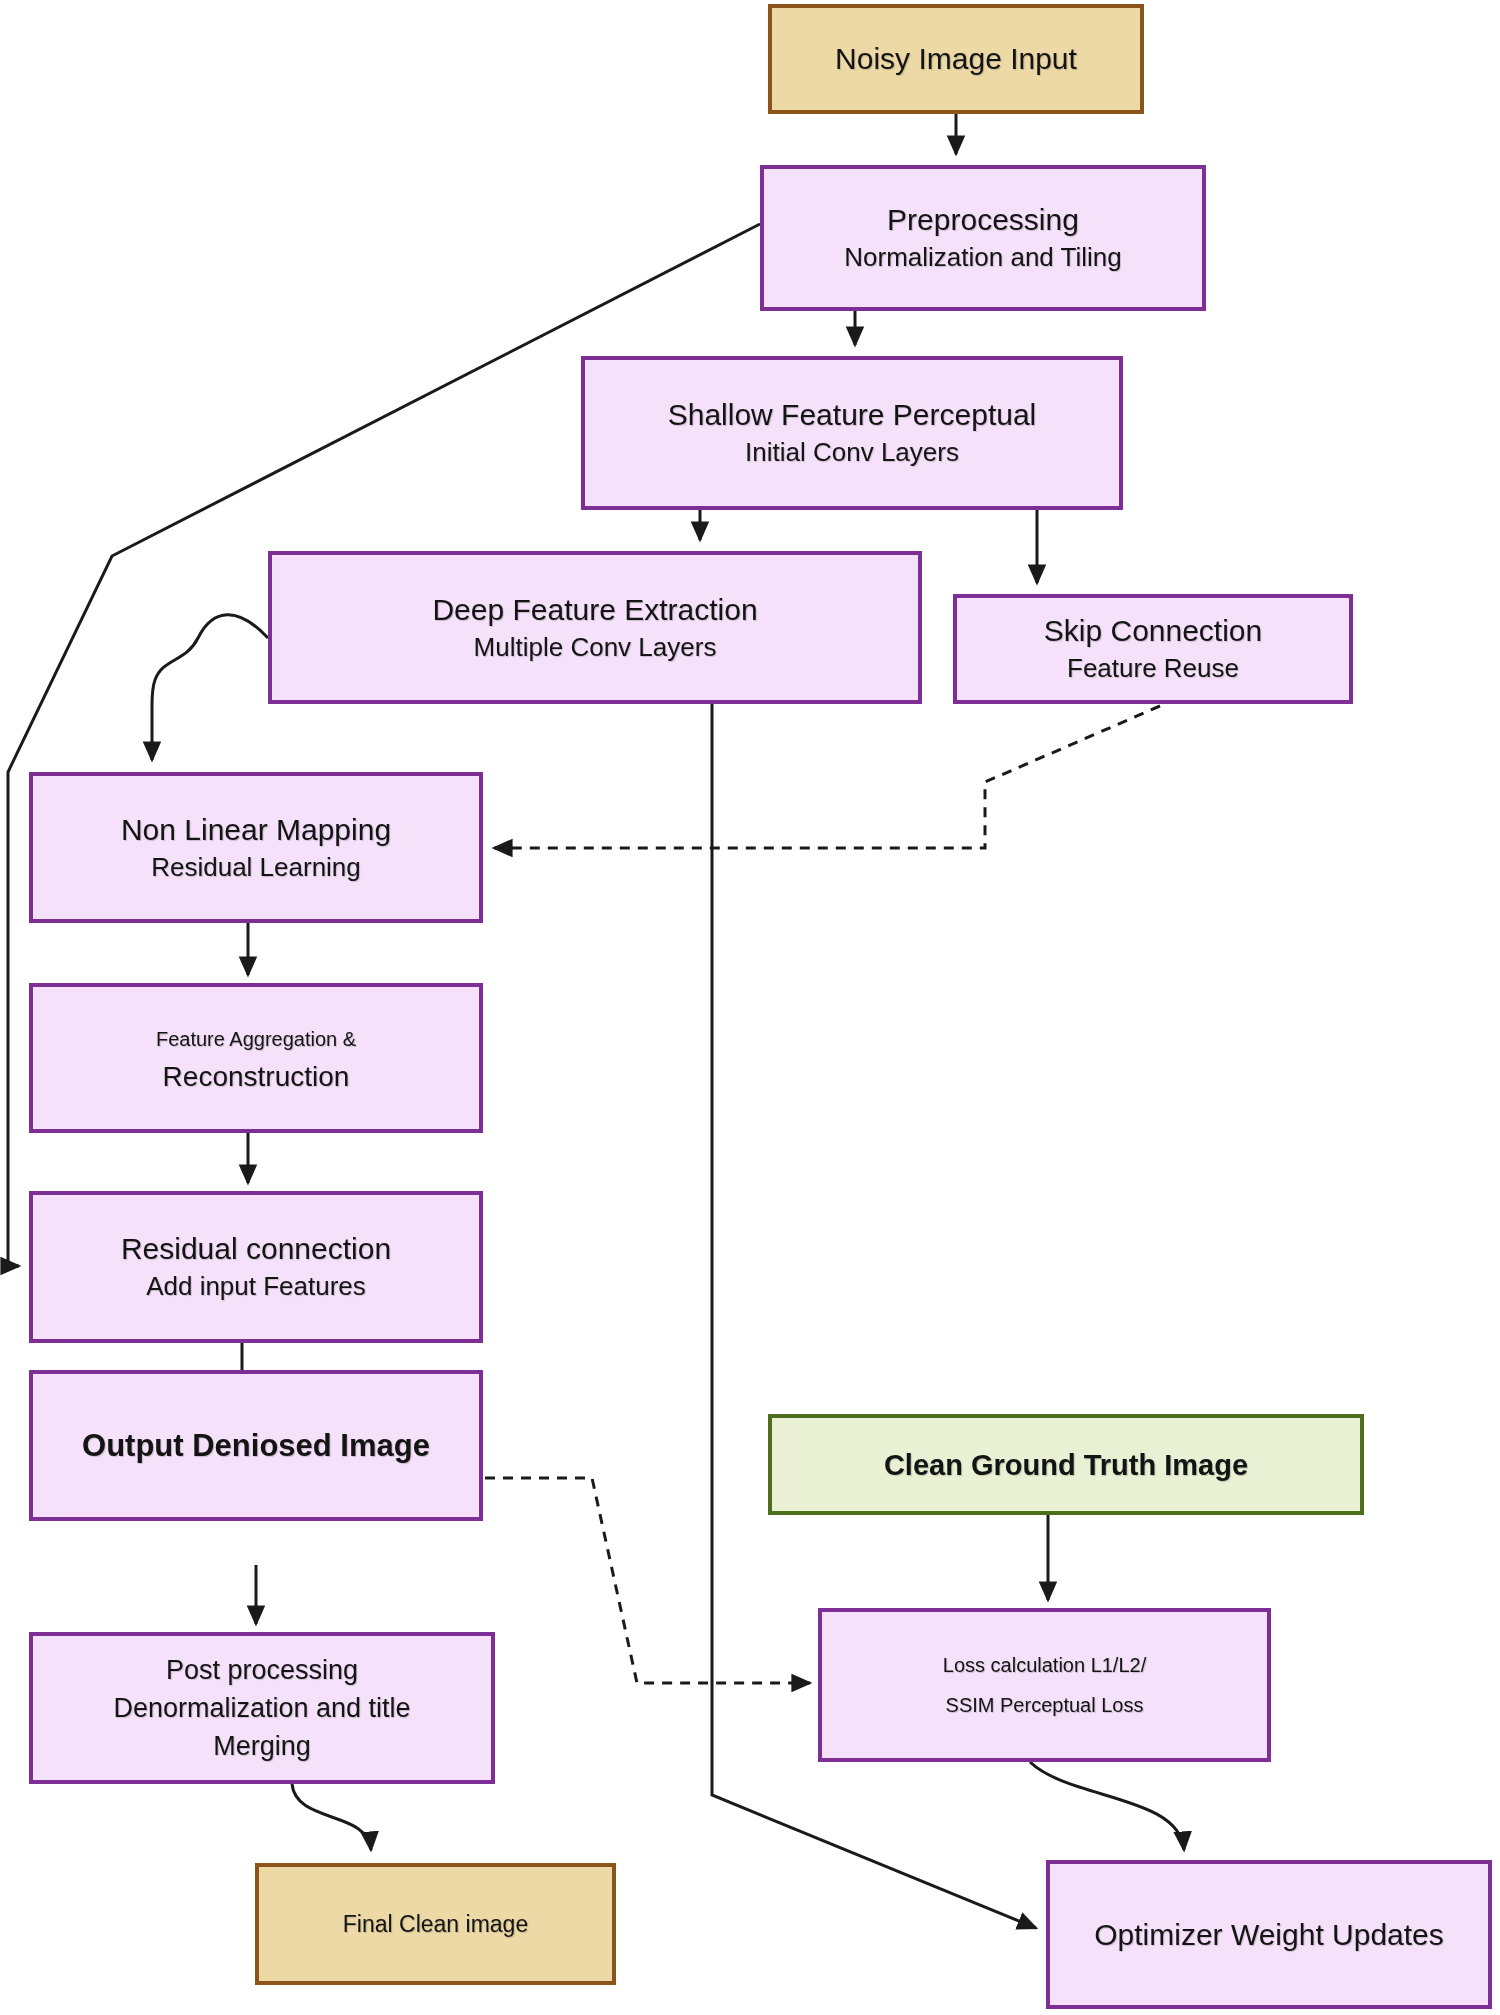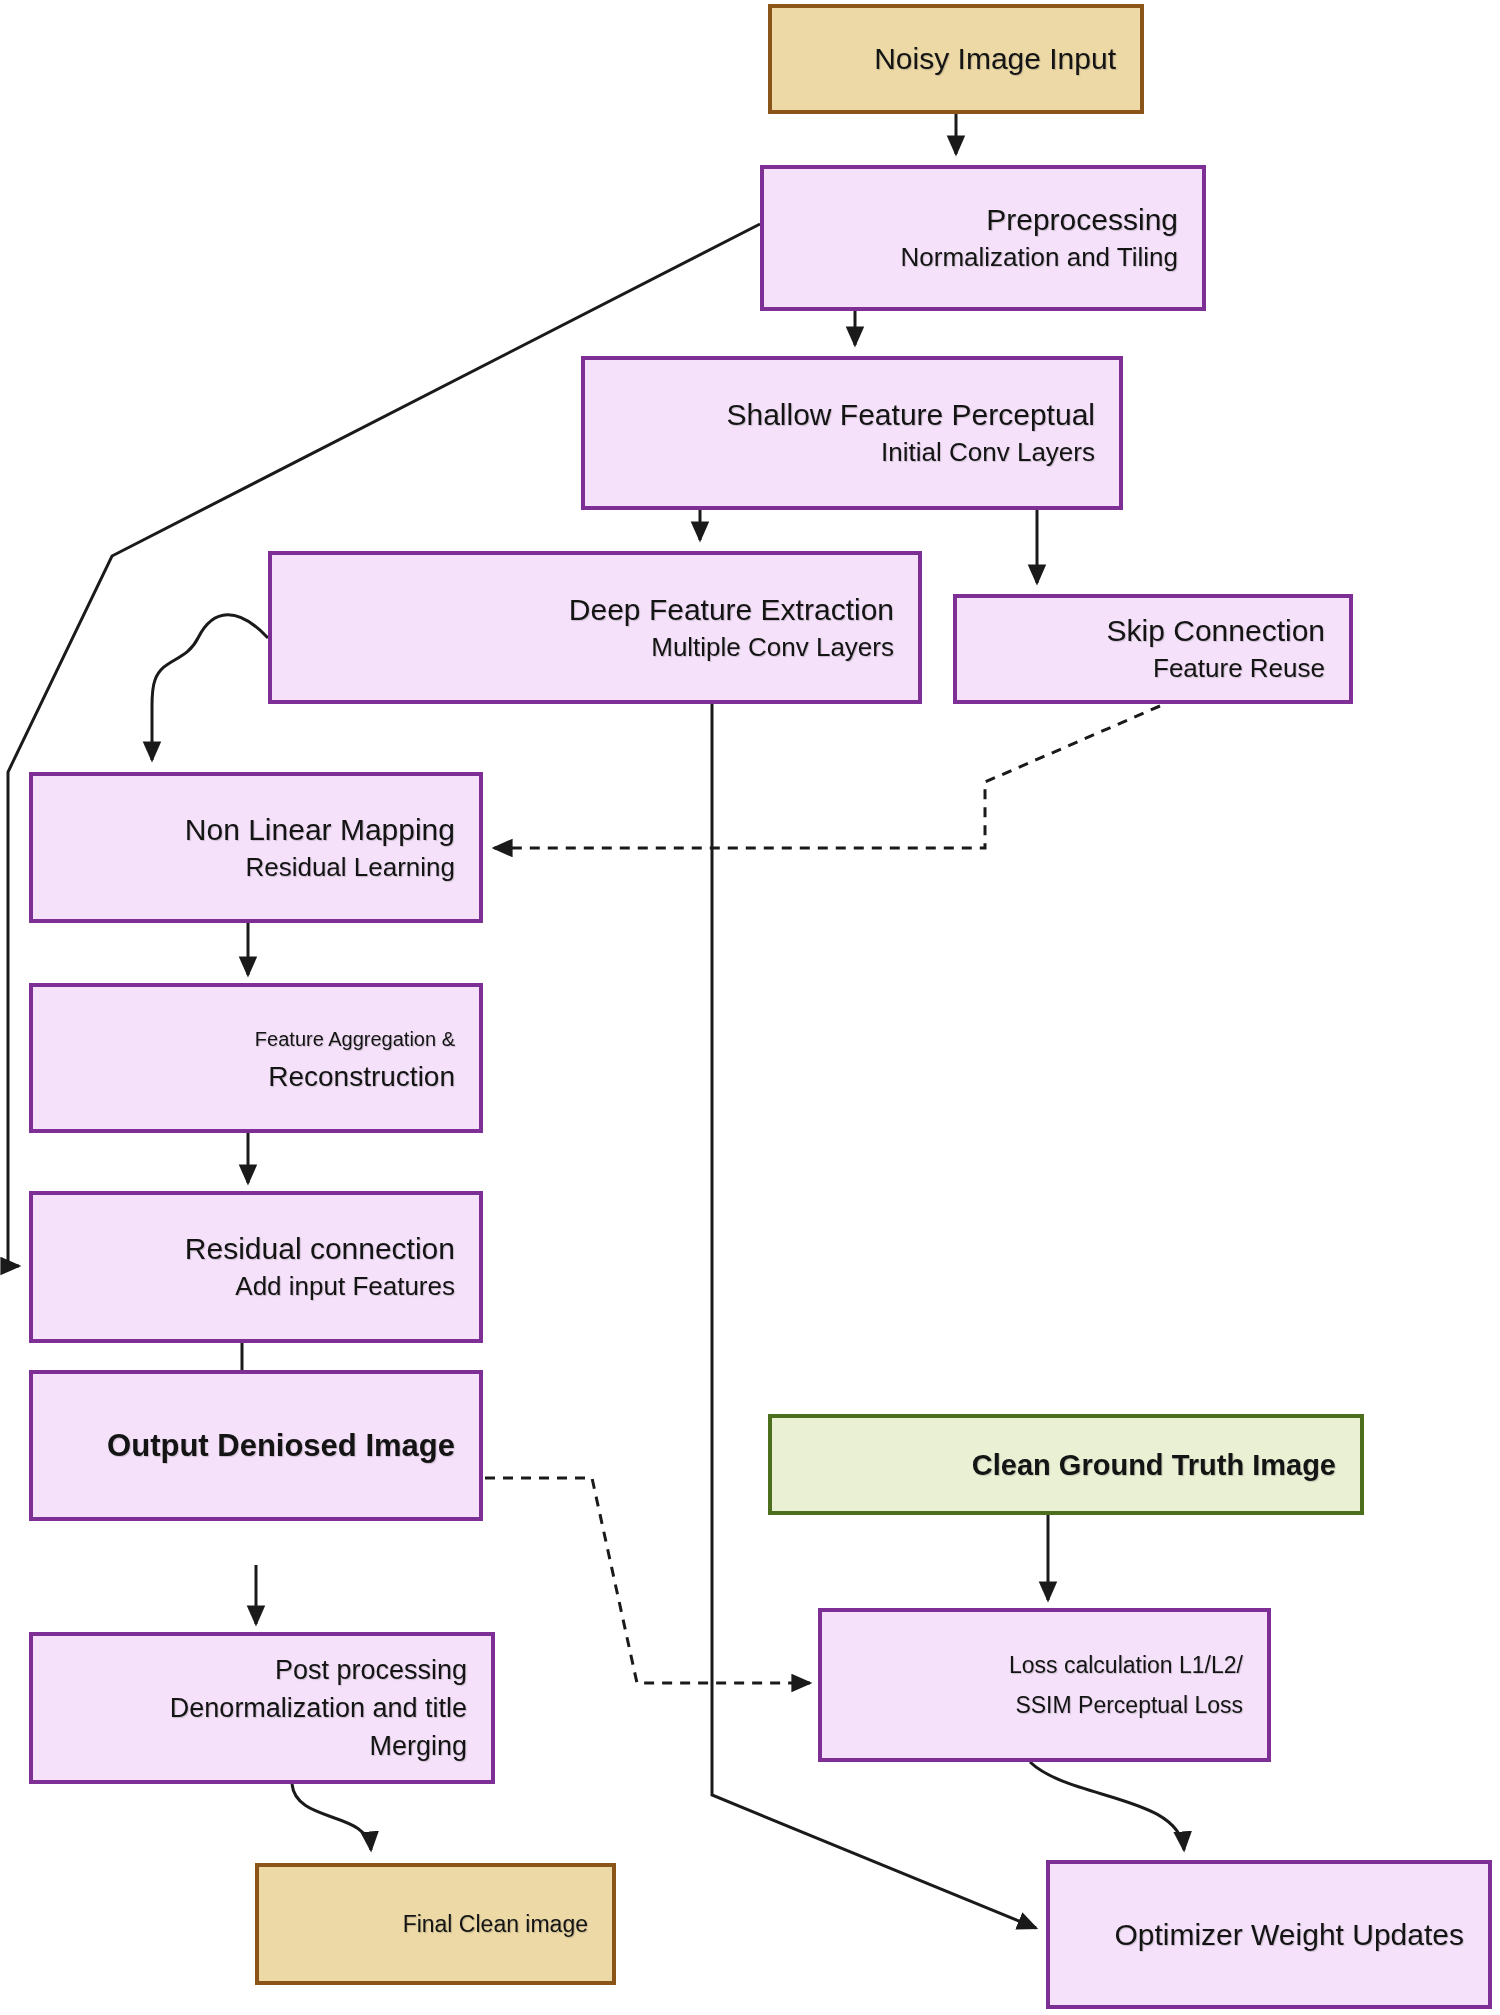--- a/index.html
+++ b/index.html
@@ -1,20 +1,20 @@
 <!DOCTYPE html>
 <html><head>
 <meta charset="utf-8">
 <style>
   html,body{margin:0;padding:0;background:#ffffff;}
   #canvas{position:relative;width:1500px;height:2015px;background:#ffffff;overflow:hidden;
           font-family:"Liberation Sans", sans-serif;color:#141414;}
   #wires{position:absolute;left:0;top:0;width:1500px;height:2015px;}
   .node{position:absolute;box-sizing:border-box;display:flex;flex-direction:column;
-        justify-content:center;align-items:flex-end;text-align:center;padding:4px 24px;
+        justify-content:center;align-items:center;text-align:center;padding:4px 12px;
         background:#f5e2fa;border:4px solid #7e2f95;
         text-shadow:1px 1px 1px rgba(0,0,0,0.18);}
   .node .t{font-size:30px;line-height:38px;}
   .node .s{font-size:26px;line-height:36px;}
   .tan{background:#ecd9a6;border-color:#8b5418;}
   .green{background:#e9f0d4;border-color:#4c6e1d;}
   .bold{font-weight:700;}
 
   #noisy  {left:768px; top:4px;    width:376px; height:110px;}
   #prep   {left:760px; top:165px;  width:446px; height:146px;}
@@ -30,21 +30,21 @@
   #clean  {left:768px; top:1414px; width:596px; height:101px;}
   #loss   {left:818px; top:1608px; width:453px; height:154px;}
   #opt    {left:1046px;top:1860px; width:446px; height:149px;}
 
   #noisy .t{font-size:30px;}
   #agg .t{font-size:20px;} #agg .s{font-size:28px;line-height:38px;}
   #out .t{font-size:31px;}
   #post .s{font-size:27px;line-height:38px;}
   #final .t{font-size:23px;}
   #clean .t{font-size:29px;}
-  #loss .s{font-size:23px;line-height:40px;}
+  #loss .s{font-size:20px;line-height:40px;}
   #opt .t{font-size:30px;}
 </style>
 </head>
 <body>
 
 <div id="canvas">
 
   <svg id="wires" viewBox="0 0 1500 2015" xmlns="http://www.w3.org/2000/svg">
     <defs>
       <marker id="ah" markerWidth="7.5" markerHeight="6.5" refX="6.2" refY="3.1" orient="auto">

